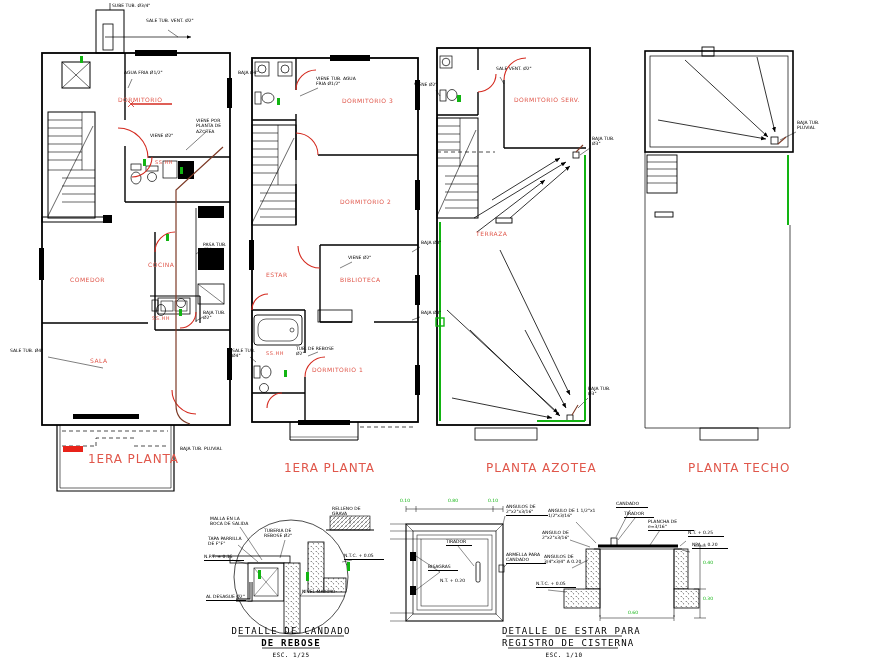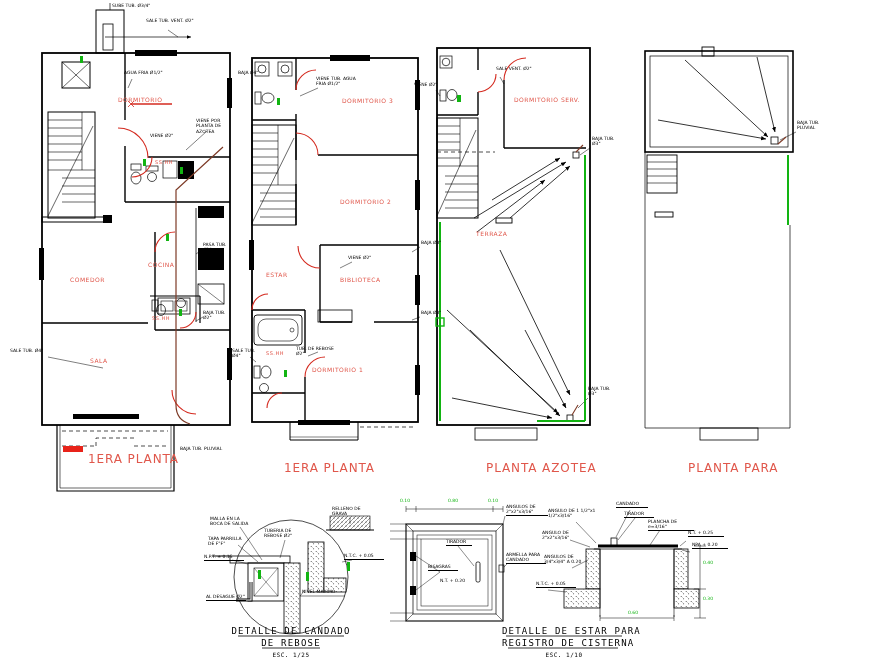--- a/index.html
+++ b/index.html
@@ -296,33 +296,33 @@
 <span class="lbl ann" style="left:296px;top:346px;width:44px;">TUB. DE REBOSE Ø2"</span>
 
 <span class="lbl red" style="left:514px;top:96px;width:68px;">DORMITORIO SERV.</span>
 <span class="lbl red" style="left:476px;top:230px;width:44px;">TERRAZA</span>
 <span class="lbl ttl" style="left:486px;top:461px;text-align:right;">PLANTA AZOTEA</span>
 <span class="lbl ann" style="left:496px;top:66px;width:40px;">SALE VENT. Ø2"</span>
 <span class="lbl ann" style="left:592px;top:136px;width:32px;">BAJA TUB. Ø3"</span>
 <span class="lbl ann" style="left:588px;top:386px;width:32px;">BAJA TUB. Ø3"</span>
 <span class="lbl ann" style="left:414px;top:82px;width:26px;">VIENE Ø2"</span>
 
-<span class="lbl ttl" style="left:688px;top:461px;">PLANTA PARA</span>
+<span class="lbl ttl" style="left:688px;top:461px;">PLANTA TECHO</span>
 <span class="lbl ann" style="left:797px;top:120px;width:36px;">BAJA TUB. PLUVIAL</span>
 
 <span class="lbl ann" style="left:210px;top:516px;width:44px;">MALLA EN LA BOCA DE SALIDA</span>
 <span class="lbl ann" style="left:208px;top:536px;width:40px;">TAPA PARRILLA DE F°F°</span>
 <span class="lbl ann ul" style="left:204px;top:554px;width:40px;">N.P.T. ± 0.15</span>
 <span class="lbl ann ul" style="left:206px;top:594px;width:40px;">AL DESAGUE Ø2"</span>
 <span class="lbl ann" style="left:264px;top:528px;width:44px;">TUBERIA DE REBOSE Ø2"</span>
 <span class="lbl ann" style="left:332px;top:506px;width:44px;">RELLENO DE GRAVA</span>
 <span class="lbl ann ul" style="left:344px;top:553px;width:40px;">N.T.C. + 0.05</span>
 <span class="lbl ann" style="left:302px;top:589px;width:42px;">NIVEL MAXIMO</span>
 <span class="lbl dt ctr" style="left:231px;top:626px;width:120px;">DETALLE DE CANDADO</span>
-<span class="lbl dt ctr" style="left:231px;top:638px;width:120px;">DE REBOSE</span>
+<span class="lbl dt ctr" style="left:231px;top:638px;width:120px;font-weight:bold;">DE REBOSE</span>
 <span class="lbl ds ctr" style="left:251px;top:651px;width:80px;">ESC. 1/25</span>
 
 <span class="lbl ann ul" style="left:446px;top:539px;width:26px;">TIRADOR</span>
 <span class="lbl ann ul" style="left:428px;top:564px;width:30px;">BISAGRAS</span>
 <span class="lbl ann" style="left:440px;top:578px;width:40px;">N.T. + 0.20</span>
 <span class="lbl ann ul" style="left:506px;top:504px;width:42px;">ANGULOS DE 2"x2"x3/16"</span>
 <span class="lbl ann ul" style="left:506px;top:552px;width:40px;">ARMELLA PARA CANDADO</span>
 <span class="lbl grn" style="left:400px;top:498px;">0.10</span>
 <span class="lbl grn" style="left:448px;top:498px;">0.80</span>
 <span class="lbl grn" style="left:488px;top:498px;">0.10</span>

